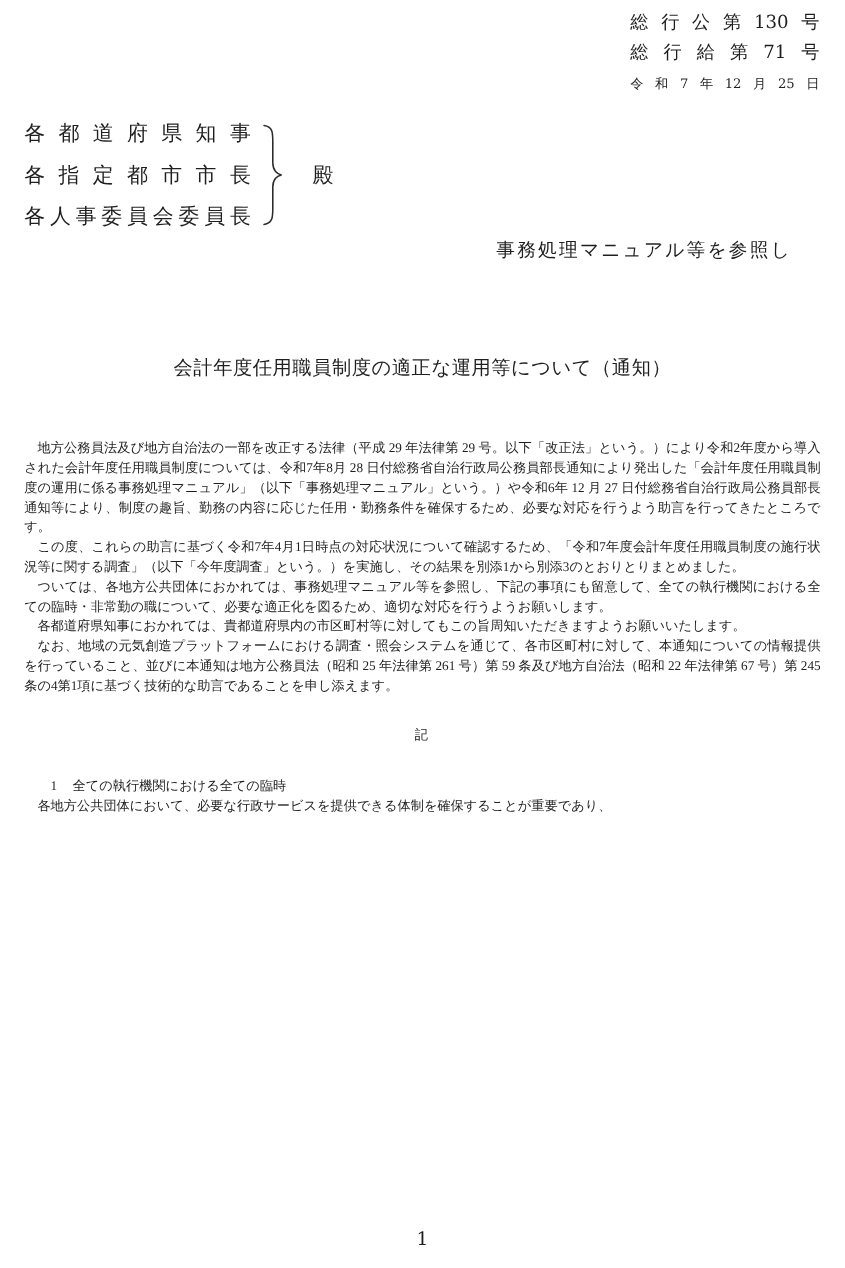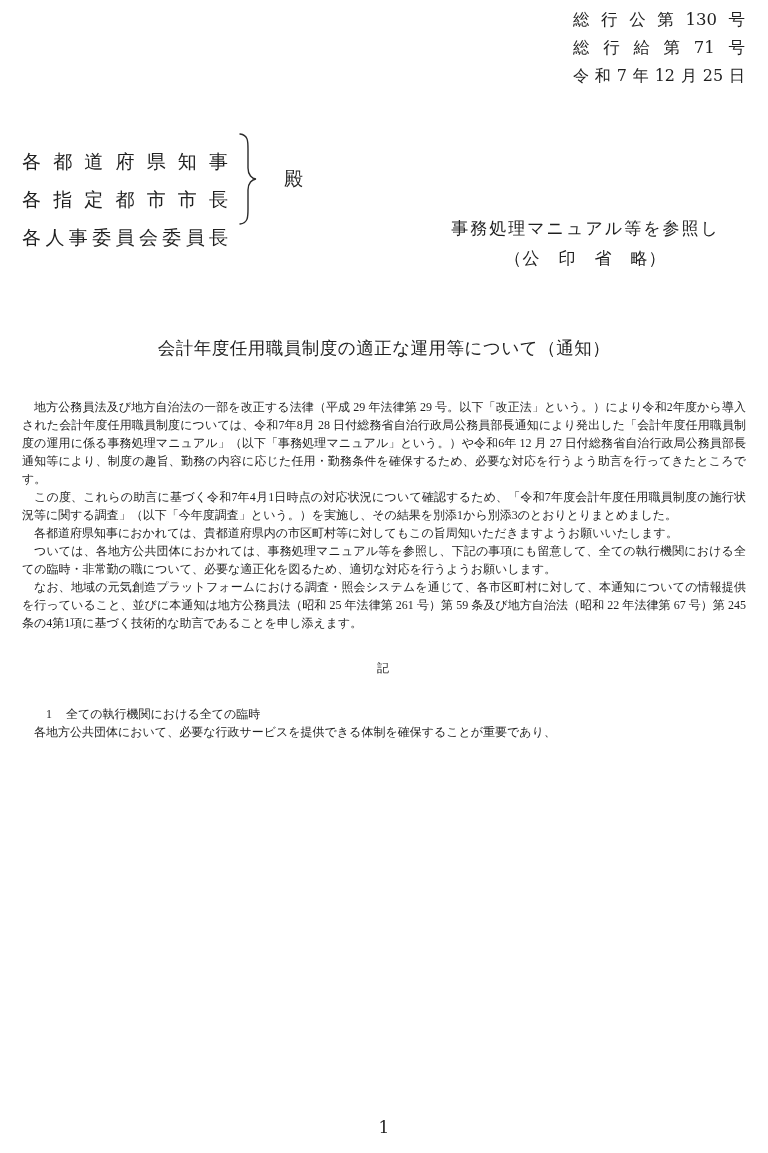--- a/index.html
+++ b/index.html
@@ -11,40 +11,40 @@
   }
   .page{position:relative;width:768px;height:1153px;background:#fff;overflow:hidden;}
 
   
   .doc-numbers{position:absolute;top:6px;right:23px;width:172px;}
   .doc-number-line{
     display:block;font-size:16.5px;line-height:28px;
     text-align:justify;text-align-last:justify;
     white-space:nowrap;
   }
-  .issue-date{display:block;font-size:16px;line-height:28px;text-align:justify;text-align-last:justify;}
+  .issue-date{display:block;font-size:12px;line-height:28px;text-align:justify;text-align-last:justify;}
 
   
   .recipients{position:absolute;top:102px;left:22px;display:flex;align-items:center;}
-  .recipient-lines{width:206px;margin-top:40px;}
+  .recipient-lines{width:206px;}
   .recipient-line{
     display:block;font-size:19px;line-height:38px;
     text-align:justify;text-align-last:justify;
   }
   .brace{margin-left:8px;display:flex;align-items:center;}
   .honorific{font-size:19px;margin-left:24px;}
 
   
   .sender-block{position:absolute;top:213px;right:48px;text-align:center;}
   .sender-name{display:block;font-size:17px;letter-spacing:2px;line-height:30px;white-space:nowrap;}
   .seal-note{display:block;font-size:17px;letter-spacing:1px;line-height:30px;}
 
   
   .doc-title{
-    position:absolute;top:336px;left:0;width:768px;
+    position:absolute;top:322px;left:0;width:768px;
     text-align:center;font-size:17.5px;letter-spacing:0.5px;
   }
 
   
   .doc-body{
     position:absolute;top:398px;left:22px;width:724px;
     font-size:12px;line-height:18px;
     text-align:justify;
     font-family:Liberation Serif, serif;
   }
@@ -87,30 +87,29 @@
     <span class="brace">
       <svg width="24" height="98" viewBox="0 0 24 98" aria-hidden="true">
         <path d="M4,4 C12,5 12,11 12,19 L12,38 C12,45 16,48.5 20,49 C16,49.5 12,53 12,60 L12,79 C12,87 12,93 4,94" fill="none" stroke="#2b2b2b" stroke-width="1.4" stroke-linecap="round"></path>
       </svg>
     </span>
     <span class="honorific">殿</span>
   </div>
 
   <div class="sender-block">
     <span class="sender-name">事務処理マニュアル等を参照し</span>
-    <span class="seal-note">（公　印　省　略）</span>
   </div>
 
   <div class="doc-title">会計年度任用職員制度の適正な運用等について（通知）</div>
 
   <div class="doc-body">
     <p>地方公務員法及び地方自治法の一部を改正する法律（平成 29 年法律第 29 号。以下「改正法」という。）により令和2年度から導入された会計年度任用職員制度については、令和7年8月 28 日付総務省自治行政局公務員部長通知により発出した「会計年度任用職員制度の運用に係る事務処理マニュアル」（以下「事務処理マニュアル」という。）や令和6年 12 月 27 日付総務省自治行政局公務員部長通知等により、制度の趣旨、勤務の内容に応じた任用・勤務条件を確保するため、必要な対応を行うよう助言を行ってきたところです。</p>
     <p>この度、これらの助言に基づく令和7年4月1日時点の対応状況について確認するため、「令和7年度会計年度任用職員制度の施行状況等に関する調査」（以下「今年度調査」という。）を実施し、その結果を別添1から別添3のとおりとりまとめました。</p>
+    <p>ついては、各地方公共団体におかれては、事務処理マニュアル等を参照し、下記の事項にも留意して、全ての執行機関における全ての臨時・非常勤の職について、必要な適正化を図るため、適切な対応を行うようお願いします。</p>
     <p>各都道府県知事におかれては、貴都道府県内の市区町村等に対してもこの旨周知いただきますようお願いいたします。</p>
-    <p>ついては、各地方公共団体におかれては、事務処理マニュアル等を参照し、下記の事項にも留意して、全ての執行機関における全ての臨時・非常勤の職について、必要な適正化を図るため、適切な対応を行うようお願いします。</p>
     <p>なお、地域の元気創造プラットフォームにおける調査・照会システムを通じて、各市区町村に対して、本通知についての情報提供を行っていること、並びに本通知は地方公務員法（昭和 25 年法律第 261 号）第 59 条及び地方自治法（昭和 22 年法律第 67 号）第 245 条の4第1項に基づく技術的な助言であることを申し添えます。</p>
 
     <p class="ki-marker">記</p>
 
     <div class="section">
       <p class="section-heading">
         <span class="section-number">1</span><span class="section-title">全ての執行機関における全ての臨時</span>
       </p>
       <p class="section-body">各地方公共団体において、必要な行政サービスを提供できる体制を確保することが重要であり、</p>
     </div>

